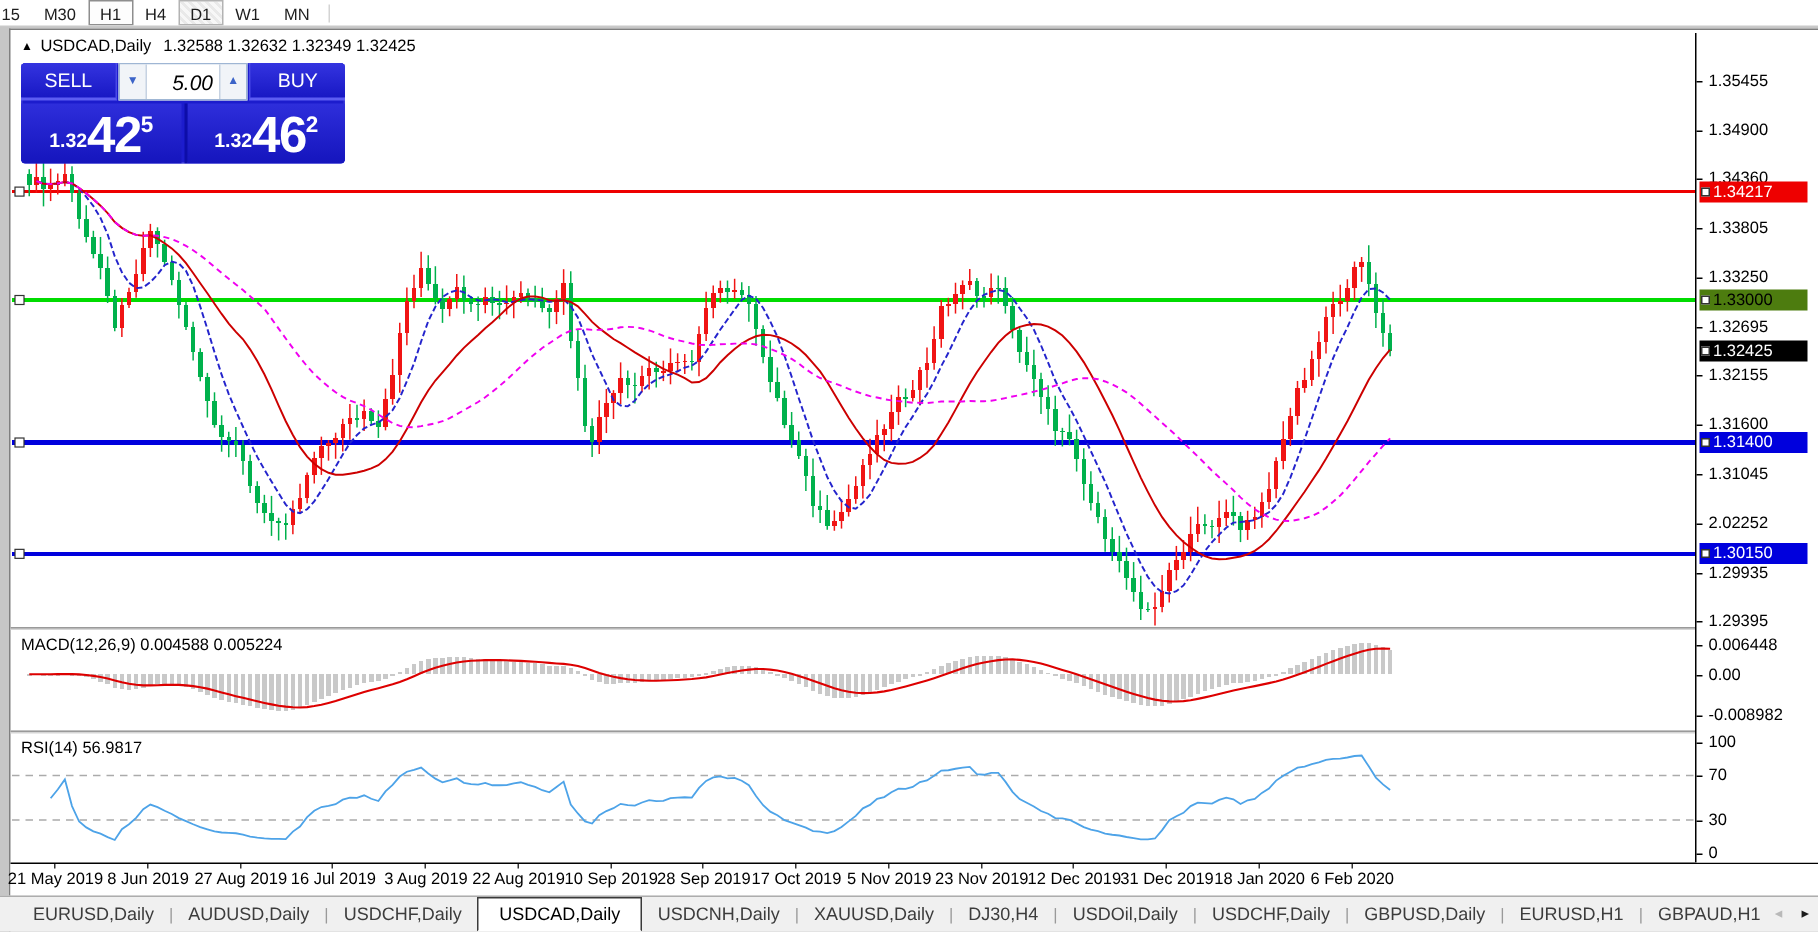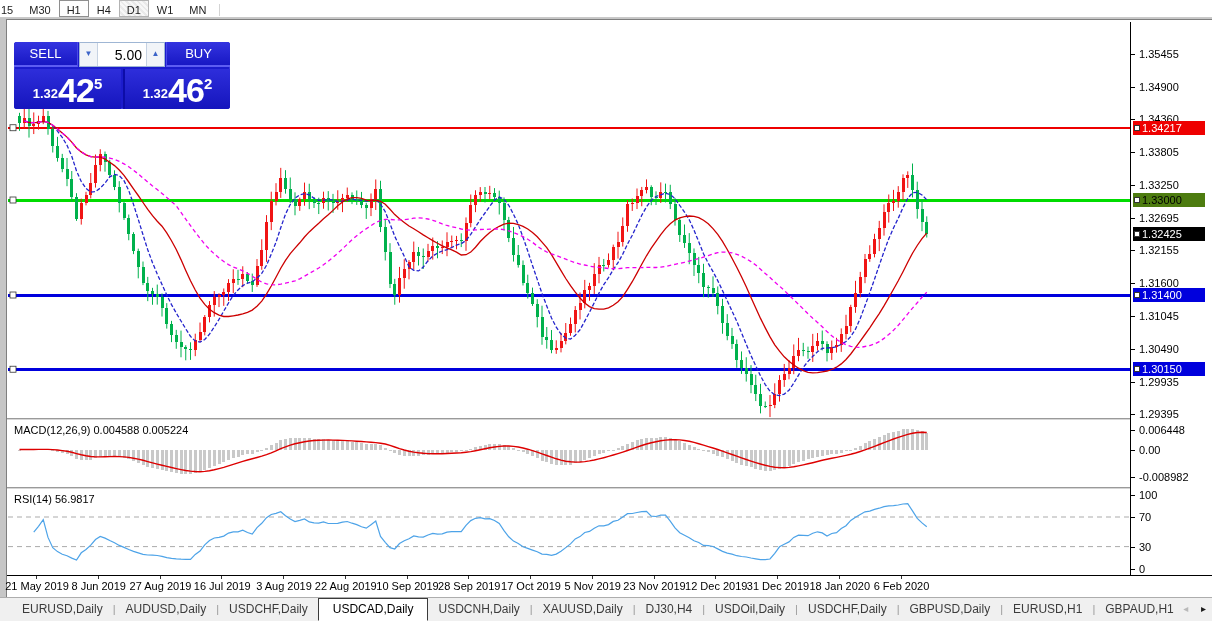--- a/index.html
+++ b/index.html
@@ -42,21 +42,21 @@
                  border-bottom:2px solid #5d5df2; }
   .btn-sell { left:0; border-right:1px solid #4a4ae8; }
   .btn-buy { right:0; border-left:1px solid #4a4ae8; }
   .tp-spinner { position:absolute; left:65px; top:0; width:86px; height:25px;
                 background:#fff; border:1px solid #9fb6d4; display:flex; }
   .sp-btn { width:18px; height:23px; background:#f1f4f8; color:#3c64c8; font-size:8px;
             text-align:center; line-height:22px; cursor:pointer; }
   .sp-btn.down { border-right:1px solid #c6d2e2; }
   .sp-btn.up { border-left:1px solid #c6d2e2; }
   .sp-field { flex:1; border:0; font-size:14px; color:#000; text-align:right;
-              padding-right:4px; font-family:"Liberation Sans",sans-serif; width:40px; }
+              padding-right:4px; font-family:"Liberation Sans",sans-serif; width:40px;font-style:italic; }
   .tp-row2 { position:absolute; left:0; top:27px; width:216px; height:40px; }
   .price-tile { position:absolute; top:0; width:107px; height:40px;
                 background:linear-gradient(#2e2edb,#1515bd); color:#fff; cursor:pointer;
                 display:flex; align-items:flex-end; justify-content:center; padding-bottom:2px; }
   .price-tile.sell { left:0; }
   .price-tile.buy { right:0; border-left:2px solid #0d0da8; }
   .p-small { font-size:13px; font-weight:bold; line-height:26px; }
   .p-big   { font-size:34px; font-weight:bold; line-height:34px; letter-spacing:-1px; }
   .p-sup   { font-size:15px; font-weight:bold; line-height:15px; position:relative; top:-16px; }
 
@@ -102,20 +102,23 @@
 <body>
 
 <div class="app">
 
   <div class="toolbar">
     <span id="tf-slot"><span class="tf-btn first">15</span><span class="tf-btn">M30</span><span class="tf-btn hover">H1</span><span class="tf-btn">H4</span><span class="tf-btn active">D1</span><span class="tf-btn">W1</span><span class="tf-btn">MN</span></span><span class="tf-sep"></span>
   </div>
 
   <div class="chart-window"></div>
 
+  <div class="chart-header">
+    <span class="tri">▲</span><span class="sym">USDCAD,Daily</span><span>1.32588 1.32632 1.32349 1.32425</span>
+  </div>
 
   <div class="trade-panel">
     <div class="tp-row1">
       <div class="btn-sell">SELL</div>
       <div class="tp-spinner">
         <div class="sp-btn down">▼</div>
         <input class="sp-field" value="5.00" style="">
         <div class="sp-btn up">▲</div>
       </div>
       <div class="btn-buy">BUY</div>
@@ -756,21 +759,21 @@
       <div class="axis-label" style="top: 157.155px;">1.33250</div>
       <div class="axis-tick" style="top: 163.155px;"></div>
       <div class="axis-label" style="top: 190.111px;">1.32695</div>
       <div class="axis-tick" style="top: 196.111px;"></div>
       <div class="axis-label" style="top: 222.176px;">1.32155</div>
       <div class="axis-tick" style="top: 228.176px;"></div>
       <div class="axis-label" style="top: 255.132px;">1.31600</div>
       <div class="axis-tick" style="top: 261.132px;"></div>
       <div class="axis-label" style="top: 288.088px;">1.31045</div>
       <div class="axis-tick" style="top: 294.088px;"></div>
-      <div class="axis-label" style="top: 321.044px;">1.30490</div>
+      <div class="axis-label" style="top: 321.044px;">2.02252</div>
       <div class="axis-tick" style="top: 327.044px;"></div>
       <div class="axis-label" style="top: 354px;">1.29935</div>
       <div class="axis-tick" style="top: 360px;"></div>
       <div class="axis-label" style="top: 386.065px;">1.29395</div>
       <div class="axis-tick" style="top: 392.065px;"></div>
       <div class="axis-label" style="top: 401.834px;">0.006448</div>
       <div class="axis-tick" style="top: 407.834px;"></div>
       <div class="axis-label" style="top: 421.5px;">0.00</div>
       <div class="axis-tick" style="top: 427.5px;"></div>
       <div class="axis-label" style="top: 448.895px;">-0.008982</div>

